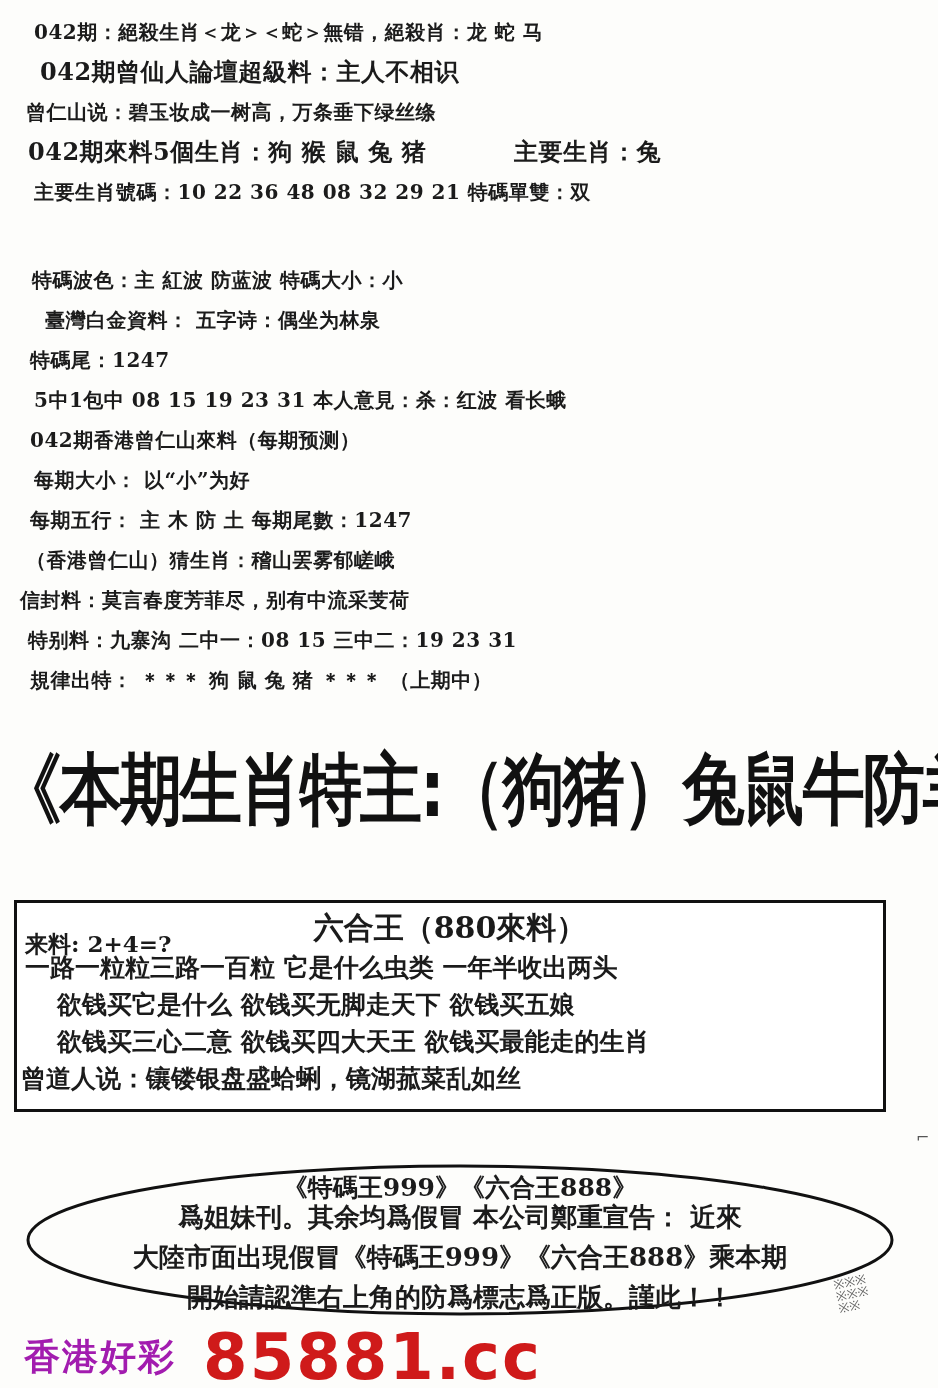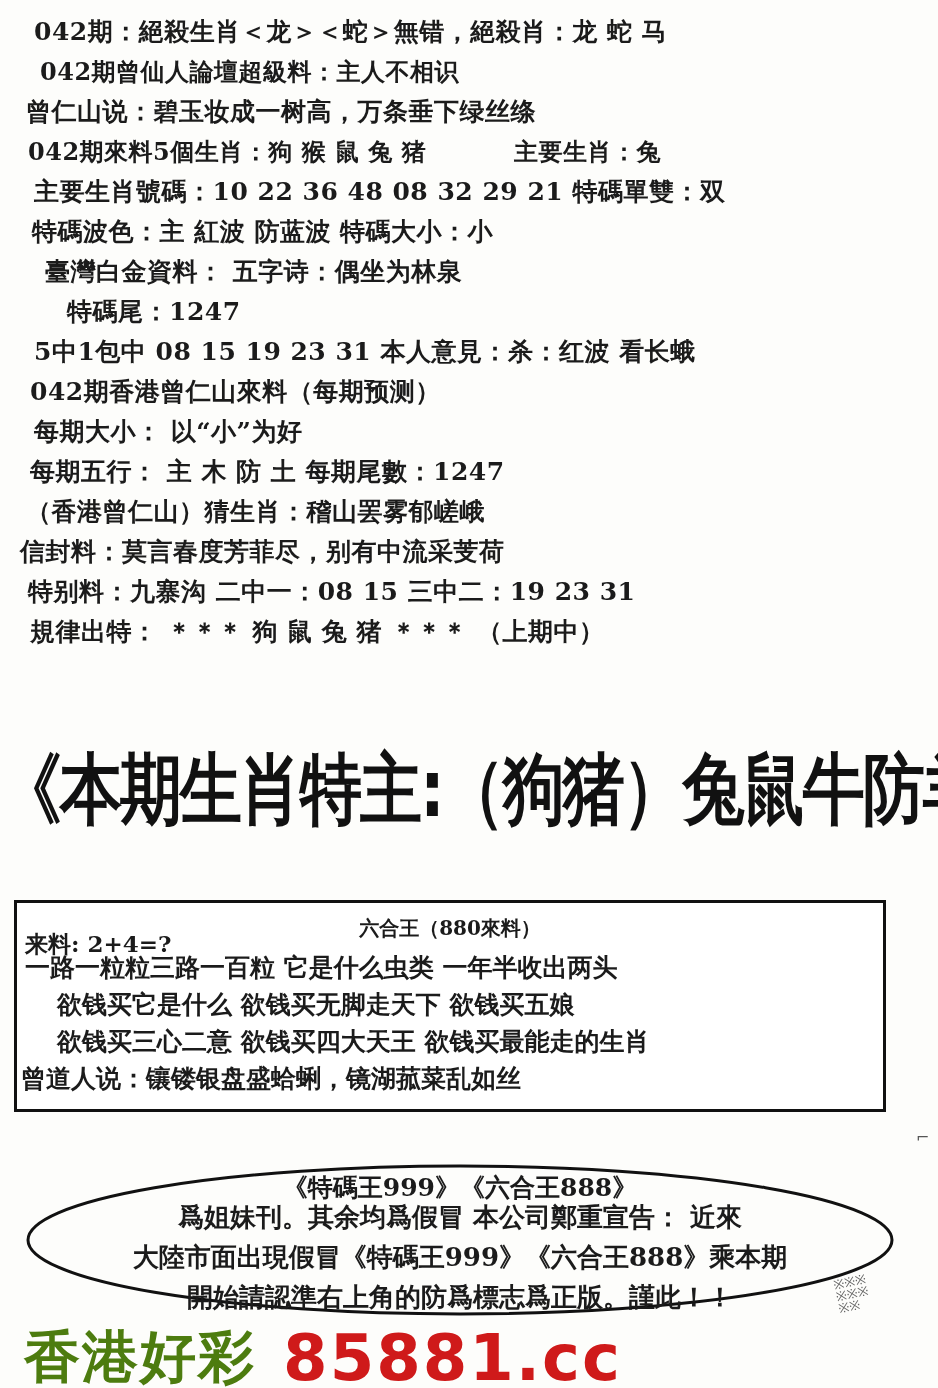--- a/index.html
+++ b/index.html
@@ -22,35 +22,35 @@
     background: #fdfdfb;
   }
   
   .lines {
     position: absolute;
     top: 12px;
     left: 0;
     width: 938px;
   }
   .line {
-    font-size: 25px;
+    font-size: 20px;
     line-height: 40px;
     white-space: nowrap;
     font-weight: 700;
     letter-spacing: 0.5px;
     font-family: "DejaVu Serif", serif;
   }
   .ln-1  { padding-left: 34px; }
   .ln-2  { padding-left: 40px; font-size: 24px; }
   .ln-3  { padding-left: 26px; }
   .ln-4  { padding-left: 28px; font-size: 24px; }
   .ln-5  { padding-left: 34px; }
-  .ln-6  { padding-left: 32px; }
+  .ln-6  { padding-left: 32px; margin-top: 48px; }
   .ln-7  { padding-left: 28px; margin-left: 17px; }
-  .ln-8  { padding-left: 30px; margin-left: 37px; }
+  .ln-8  { padding-left: 30px; }
   .ln-9  { padding-left: 34px; }
   .ln-10 { padding-left: 30px; }
   .ln-11 { padding-left: 34px; font-size: 24px; }
   .ln-12 { padding-left: 34px; }
   .ln-13 { padding-left: 30px; }
   .ln-14 { padding-left: 26px; }
   .ln-15 { padding-left: 20px; }
   .ln-16 { padding-left: 28px; }
   .ln-17 { padding-left: 30px; }
   .sp-lg { display: inline-block; width: 70px; }
@@ -76,21 +76,21 @@
     top: 900px;
     left: 14px;
     width: 872px;
     height: 212px;
     border: 3px solid #111;
     background: #fff;
     box-sizing: border-box;
   }
   .box-title {
     text-align: center;
-    font-size: 20px;
+    font-size: 30px;
     font-weight: 700;
     line-height: 42px;
     padding-top: 4px;
     white-space: nowrap;
   }
   .box-line {
     font-size: 25px;
     line-height: 37px;
     font-weight: 700;
     white-space: nowrap;
@@ -133,23 +133,23 @@
   .ov-3 { top: 132px; }
   
   .footer {
     position: absolute;
     top: 1320px;
     left: 24px;
     width: 900px;
     white-space: nowrap;
   }
   .footer-cn {
-    font-size: 56px;
-    font-weight: 700;
-    color: #4d7c0f;
+    font-size: 36px;
+    font-weight: 700;
+    color: #a21caf;
     font-family: "DejaVu Sans", sans-serif;
     letter-spacing: 2px;
     vertical-align: middle;
     margin-top: 44px;
   }
   .footer-num {
     font-size: 64px;
     font-weight: 700;
     color: #cf1a1a;
     font-family: "DejaVu Sans", sans-serif;

